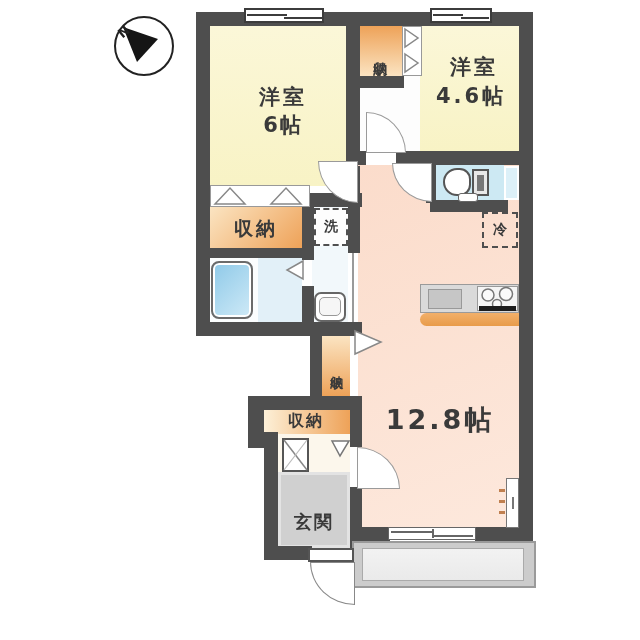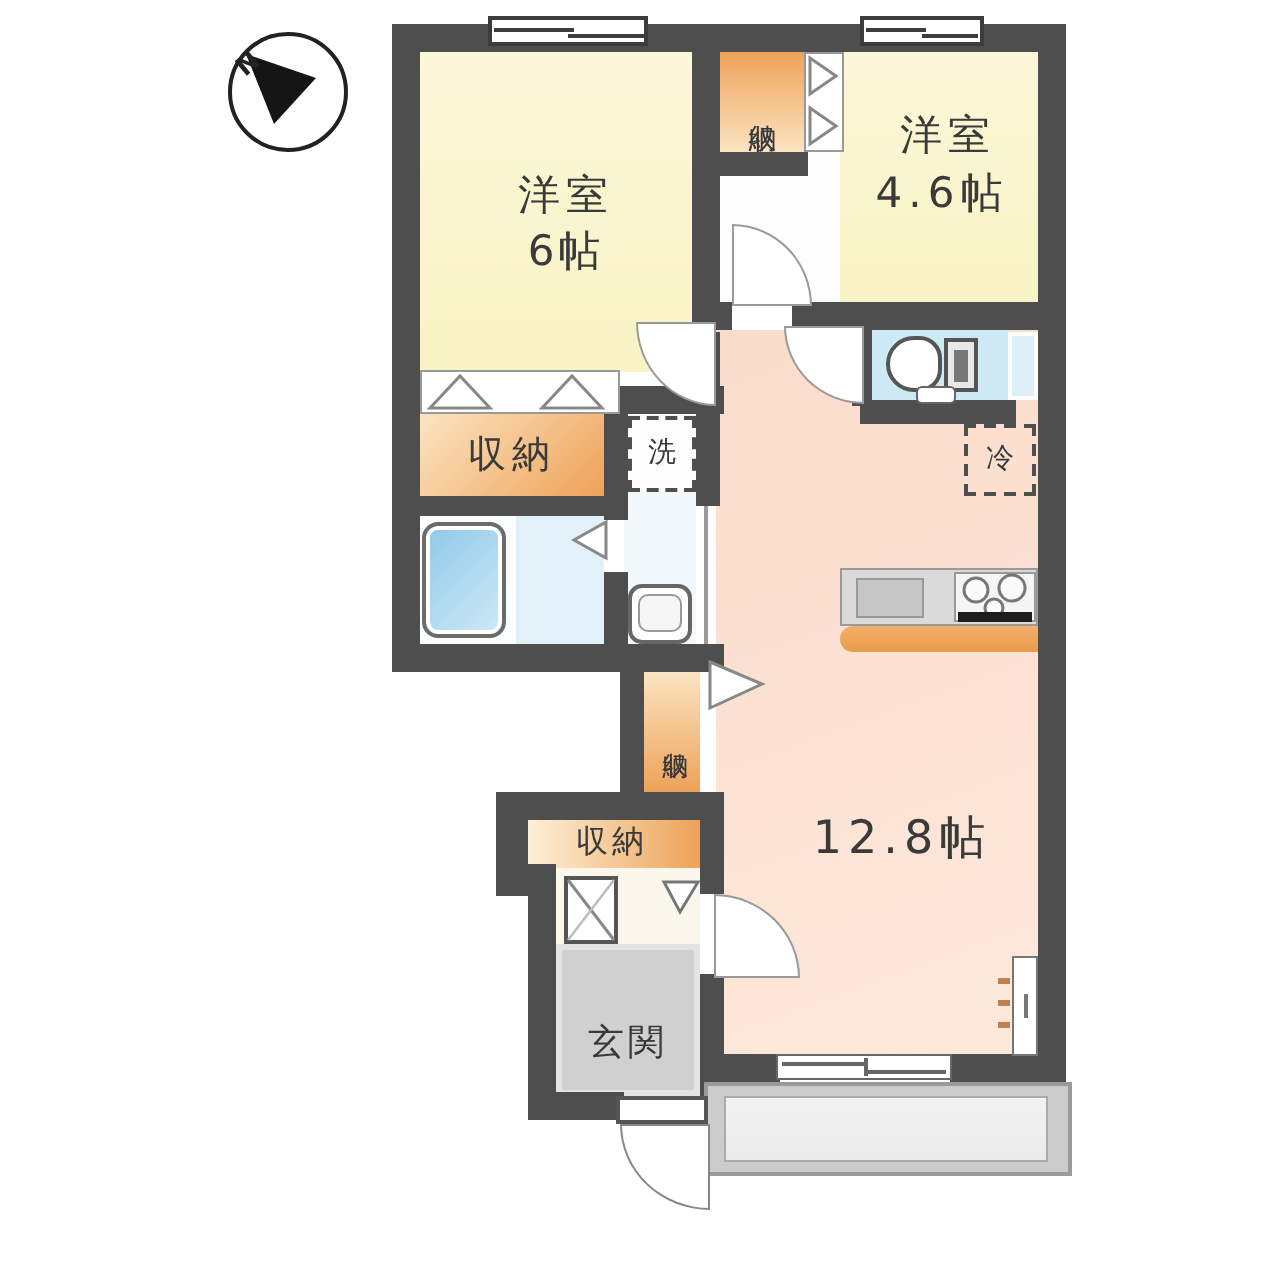--- a/index.html
+++ b/index.html
@@ -1,20 +1,20 @@
 <!DOCTYPE html>
 <html style="--wall: #4e4e4e; --room-yellow: #f8f3c5; --room-yellow2: #fbf7d8; --ldk-pink: #fbdccb; --ldk-pink2: #fde8dc; --closet-orange: #eea258; --closet-light: #fbe4c2; --bath-blue: #e2f0f8; --toilet-blue: #cde9f3; --tub-blue: #8ec9e8; --tub-blue2: #cfeaf7; --wash-floor: #f2f8fb; --genkan-gray: #d0d0d0; --balcony-gray: #cccccc; --balcony-inner: #eaeaea; --counter-orange: #efa85e; --hall-cream: #fcf7ec;"><head>
 <meta charset="utf-8">
 <style>
   html,body{margin:0;padding:0;background:#fff;}
   #canvas{position:relative;width:640px;height:640px;background:#ffffff;overflow:hidden;
           font-family:"DejaVu Sans","Liberation Sans",sans-serif;color:#3a3a3a;}
   .abs{position:absolute;}
   .w{position:absolute;background:var(--wall);}
-  .lbl{position:absolute;white-space:nowrap;transform:translate(-50%,-50%);line-height:1.1;}
+  .lbl{position:absolute;white-space:nowrap;transform:translate(-50%,-50%);line-height:1.1;font-weight:bold;}
   .vlbl{writing-mode:vertical-rl;text-orientation:upright;transform:translate(-50%,-50%);}
   .arc{position:absolute;background:#fff;border:1px solid #9a9a9a;}
   .dashedbox{position:absolute;border:2px dashed #4f4f4f;box-sizing:border-box;}
   svg{position:absolute;overflow:visible;}
 </style>
 </head>
 <body>
 
 <div id="canvas">
 
@@ -157,18 +157,18 @@
   <div class="abs" style="left:499px;top:511px;width:6px;height:3px;background:#c08050;"></div>
 
   <div class="lbl" style="left:283px;top:98px;font-size:21px;letter-spacing:3px;">洋室</div>
   <div class="lbl" style="left:283px;top:126px;font-size:21px;letter-spacing:2px;">6帖</div>
   <div class="lbl vlbl" style="left:380px;top:51px;font-size:14px;position:absolute;">収納</div>
   <div class="lbl" style="left:474px;top:68px;font-size:21px;letter-spacing:3px;">洋室</div>
   <div class="lbl" style="left:471px;top:97px;font-size:21px;letter-spacing:3px;">4.6帖</div>
   <div class="lbl" style="left:256px;top:228px;font-size:19px;letter-spacing:3px;">収納</div>
   <div class="lbl" style="left:331px;top:227px;font-size:14px;">洗</div>
   <div class="lbl" style="left:500px;top:230px;font-size:14px;">冷</div>
-  <div class="lbl" style="left:451px;top:420px;font-size:23px;letter-spacing:3px;">12.8帖</div>
+  <div class="lbl" style="left:440px;top:420px;font-size:27px;letter-spacing:3px;">12.8帖</div>
   <div class="lbl vlbl" style="left:336px;top:366px;font-size:13px;position:absolute;">収納</div>
   <div class="lbl" style="left:306px;top:421px;font-size:16px;letter-spacing:2px;">収納</div>
   <div class="lbl" style="left:314px;top:522px;font-size:18px;letter-spacing:2px;">玄関</div>
 
 </div>
 
 </body></html>

